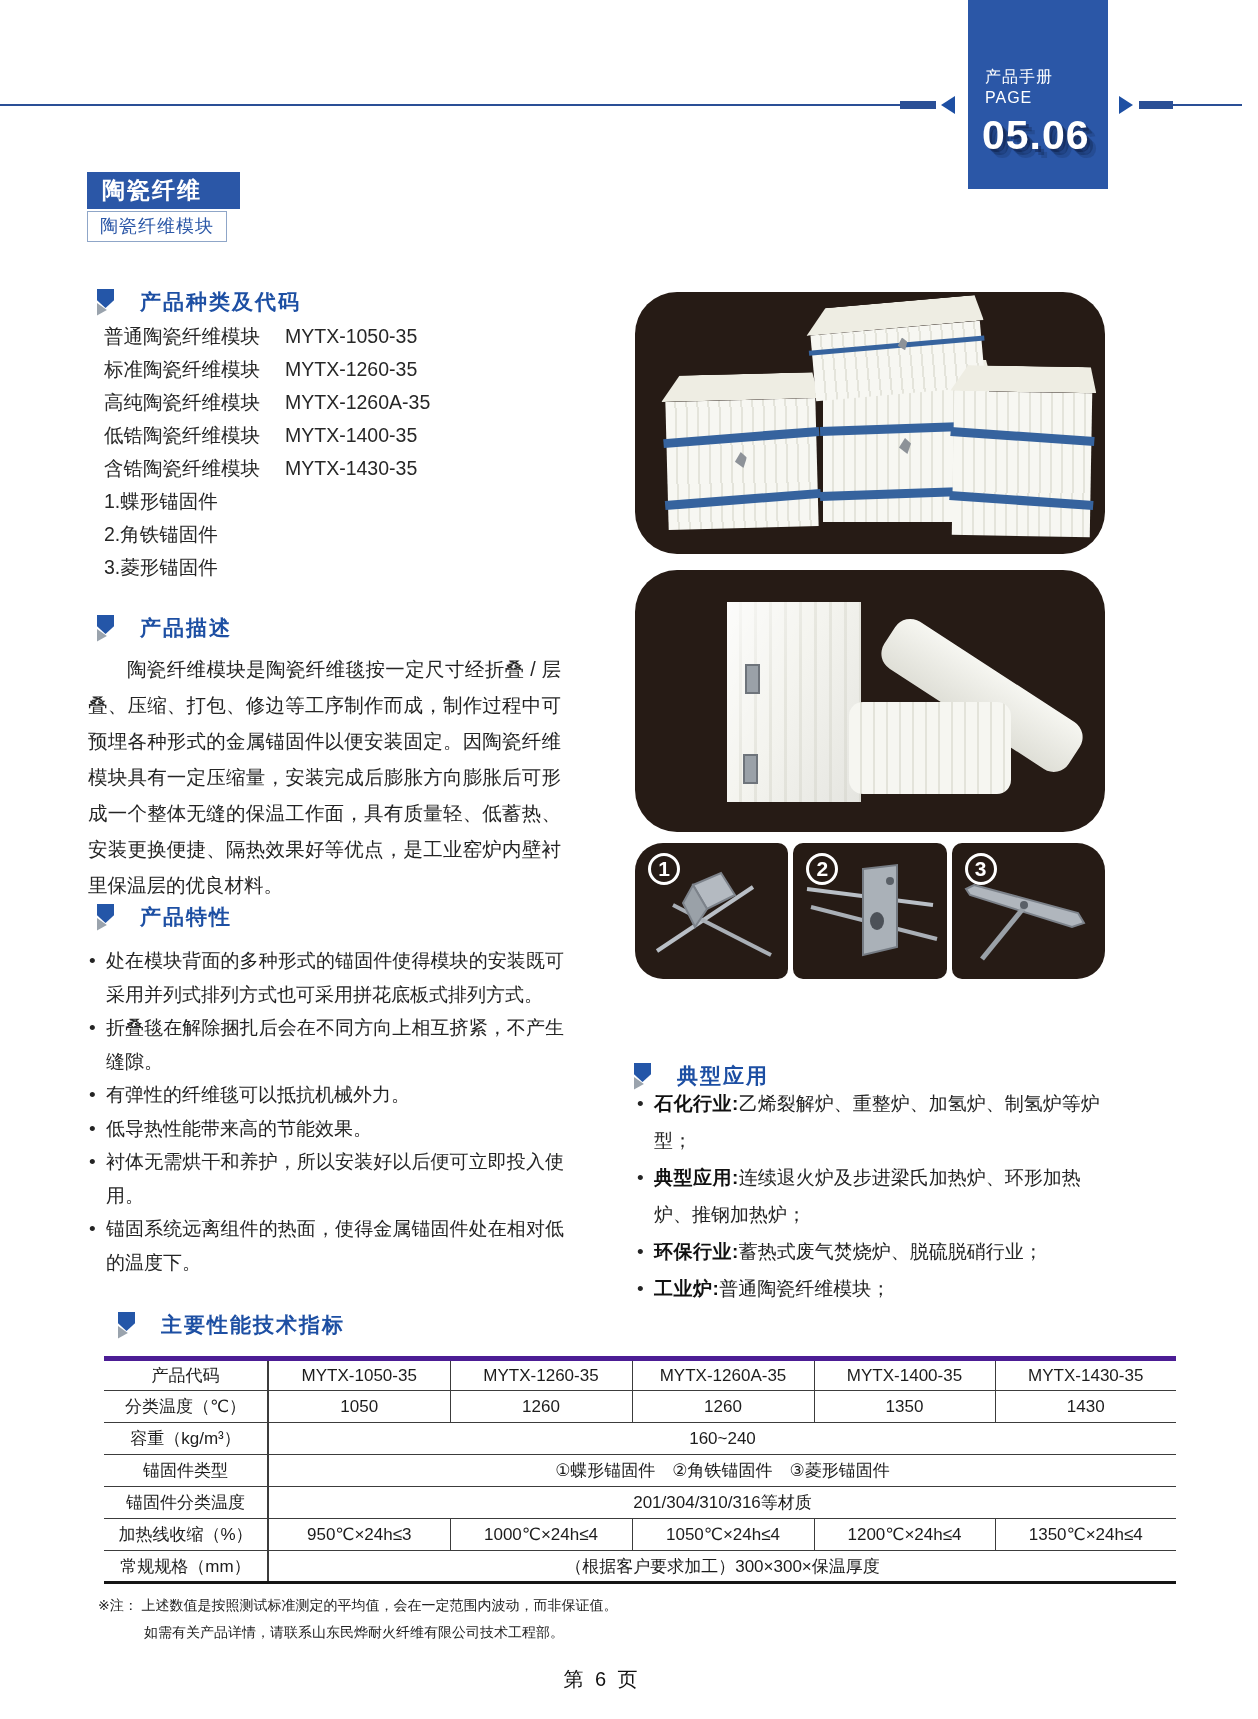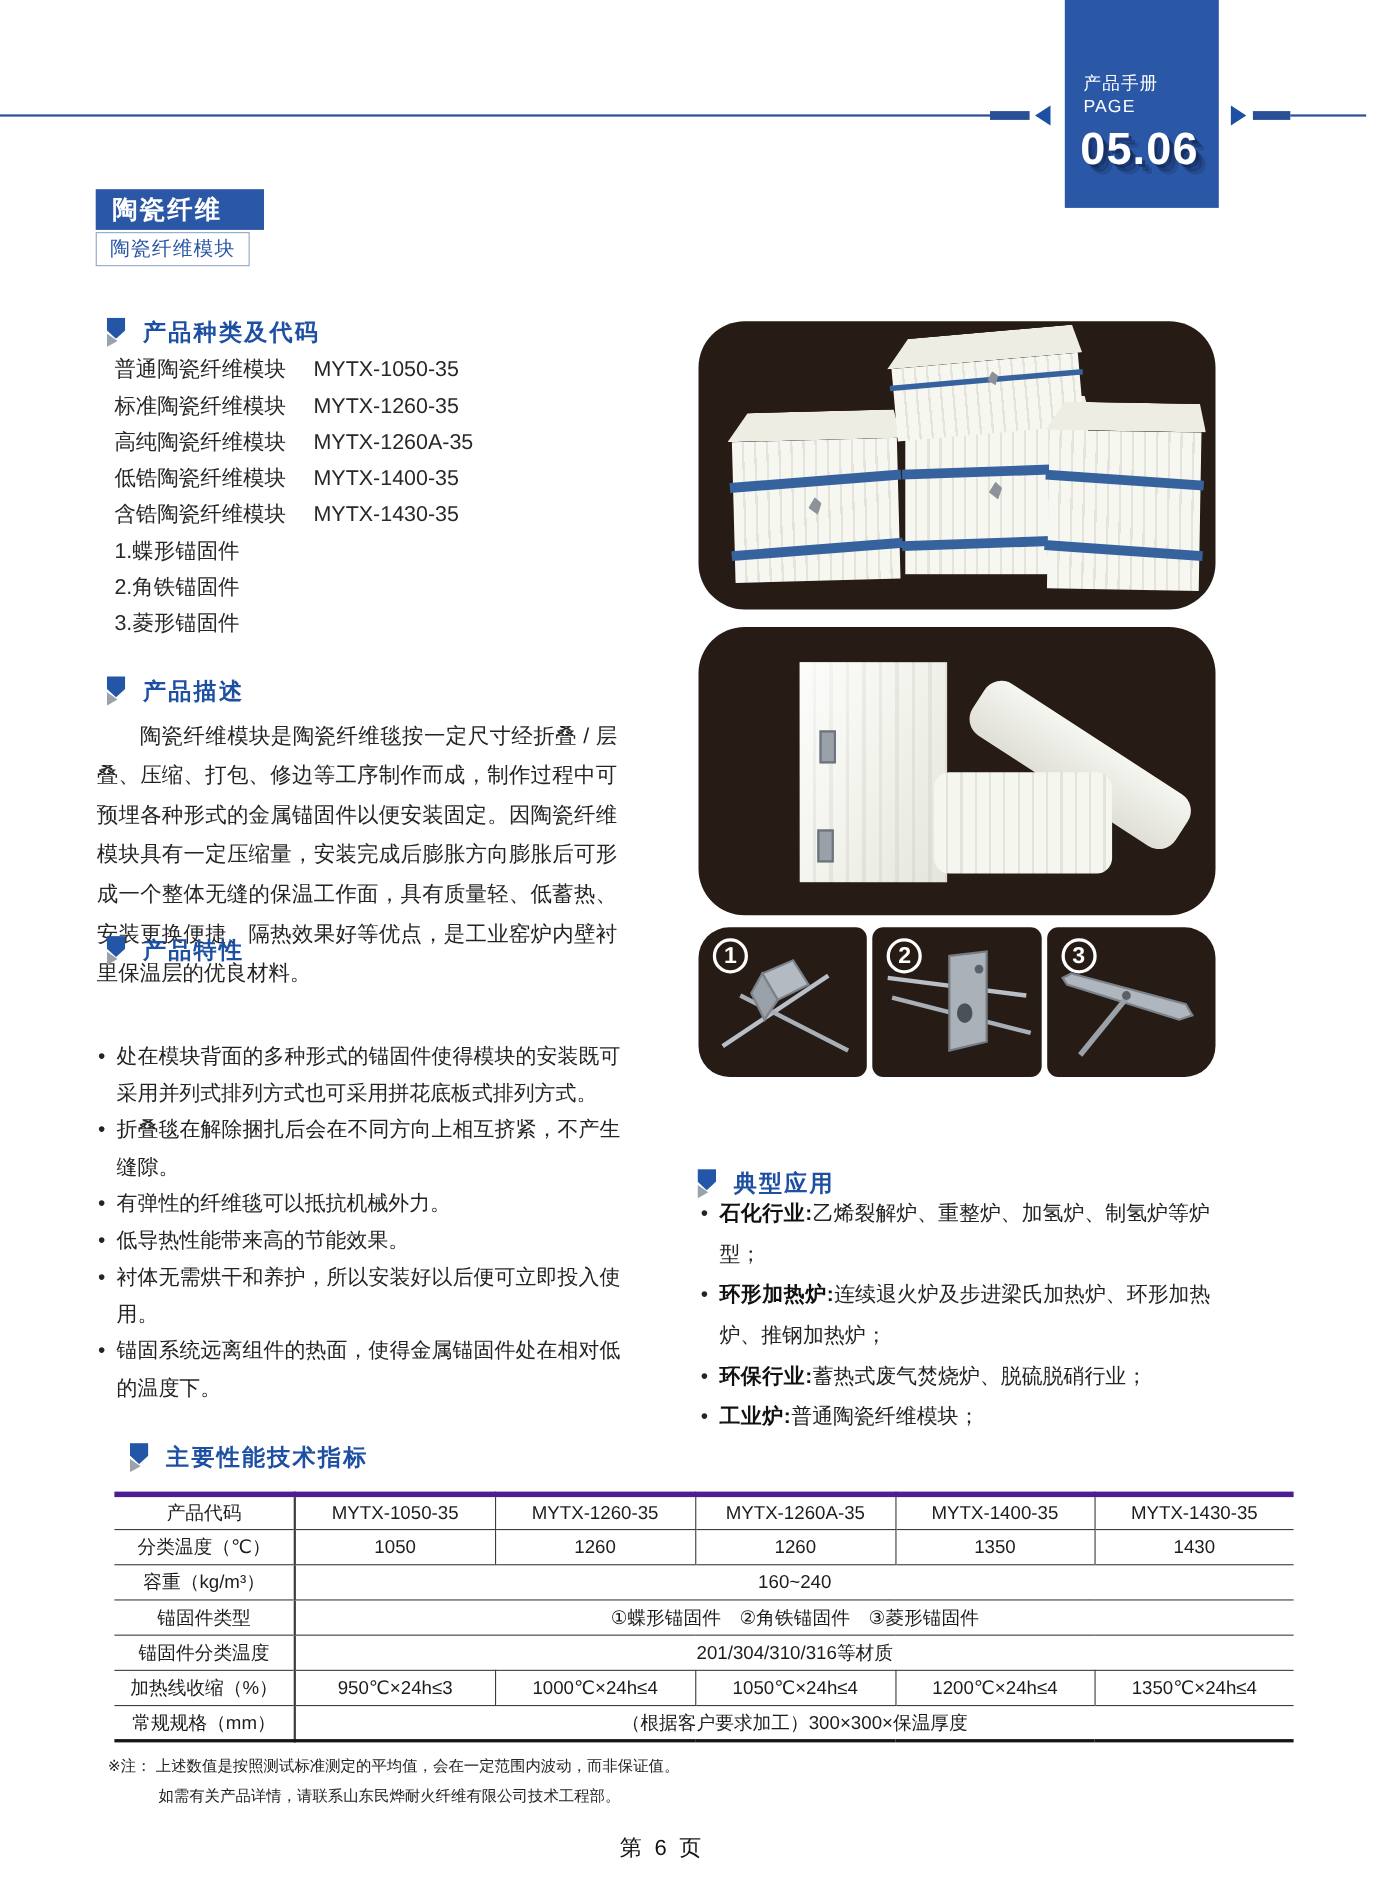--- a/index.html
+++ b/index.html
@@ -18,21 +18,21 @@
   .page-box .bignum { position:absolute; left:14px; top:112px; font-size:41px; font-weight:bold; letter-spacing:1px;
                       text-shadow:3px 3px 0 rgba(10,25,60,.45),6px 6px 0 rgba(10,25,60,.30),9px 9px 0 rgba(10,25,60,.18); }
 
   
   .cat-box { position:absolute; left:87px; top:172px; width:153px; height:37px; background:#2b57a7;
              color:#fff; font-size:23px; font-weight:bold; line-height:37px; padding-left:15px; letter-spacing:2px; }
   .sub-box { position:absolute; left:87px; top:211px; height:31px; border:1px solid #8fa6c8;
              color:#2b57a7; font-size:18px; line-height:29px; padding:0 12px; letter-spacing:1px; }
 
   
-  .sec { position:absolute; display:flex; align-items:center; gap:16px; }
+  .sec { position:absolute; display:flex; align-items:center; gap:26px; }
   .mark { width:17px; height:27px; position:relative; flex:0 0 auto; }
   .mark::before { content:''; position:absolute; left:0; top:0; width:100%; height:72%;
                   background:#2456a8; clip-path:polygon(0 0,100% 0,100% 60%,50% 100%,0 60%); }
   .mark::after  { content:''; position:absolute; left:0; bottom:0; width:58%; height:46%;
                   background:#9aa3ad; clip-path:polygon(0 0,100% 55%,0 100%); }
   .sec h2 { font-size:21px; font-weight:bold; color:#1d4fa3; letter-spacing:2px; }
 
   
   .prod-list { position:absolute; left:104px; top:320px; font-size:19.5px; line-height:33px; color:#272727; }
   .prod-row  { display:flex; }
@@ -135,21 +135,21 @@
       <div>2.角铁锚固件</div>
       <div>3.菱形锚固件</div>
     </div>
 
   <div class="sec" style="left:97px;top:614px;text-align:right;">
     <span class="mark"></span>
     <h2>产品描述</h2>
   </div>
   <div class="desc">陶瓷纤维模块是陶瓷纤维毯按一定尺寸经折叠 / 层叠、压缩、打包、修边等工序制作而成，制作过程中可预埋各种形式的金属锚固件以便安装固定。因陶瓷纤维模块具有一定压缩量，安装完成后膨胀方向膨胀后可形成一个整体无缝的保温工作面，具有质量轻、低蓄热、安装更换便捷、隔热效果好等优点，是工业窑炉内壁衬里保温层的优良材料。</div>
 
-  <div class="sec" style="left:97px;top:850px;">
+  <div class="sec" style="left:97px;top:903px;">
     <span class="mark"></span>
     <h2>产品特性</h2>
   </div>
   <div class="feat-list" id="features">
       <div class="feat-item"><span class="dot">•</span><span>处在模块背面的多种形式的锚固件使得模块的安装既可采用并列式排列方式也可采用拼花底板式排列方式。</span></div>
       <div class="feat-item"><span class="dot">•</span><span>折叠毯在解除捆扎后会在不同方向上相互挤紧，不产生缝隙。</span></div>
       <div class="feat-item"><span class="dot">•</span><span>有弹性的纤维毯可以抵抗机械外力。</span></div>
       <div class="feat-item"><span class="dot">•</span><span>低导热性能带来高的节能效果。</span></div>
       <div class="feat-item"><span class="dot">•</span><span>衬体无需烘干和养护，所以安装好以后便可立即投入使用。</span></div>
       <div class="feat-item"><span class="dot">•</span><span>锚固系统远离组件的热面，使得金属锚固件处在相对低的温度下。</span></div>
@@ -215,21 +215,21 @@
       <span class="badge">3</span>
     </div>
   </div>
 
   <div class="sec" style="left:634px;top:1062px;">
     <span class="mark"></span>
     <h2>典型应用</h2>
   </div>
   <div class="app-list" id="apps">
       <div class="app-item"><span class="dot">•</span><b>石化行业:</b><span>乙烯裂解炉、重整炉、加氢炉、制氢炉等炉型；</span></div>
-      <div class="app-item"><span class="dot">•</span><b>环形加热炉:</b><span>连续退火炉及步进梁氏加热炉、环形加热炉、推钢加热炉；</span></div>
+      <div class="app-item"><span class="dot">•</span><b>典型应用:</b><span>连续退火炉及步进梁氏加热炉、环形加热炉、推钢加热炉；</span></div>
       <div class="app-item"><span class="dot">•</span><b>环保行业:</b><span>蓄热式废气焚烧炉、脱硫脱硝行业；</span></div>
       <div class="app-item"><span class="dot">•</span><b>工业炉:</b><span>普通陶瓷纤维模块；</span></div>
     </div>
 
   <div class="sec" style="left:118px;top:1311px;">
     <span class="mark"></span>
     <h2>主要性能技术指标</h2>
   </div>
 
   <table class="spec-table" id="spec-table">

